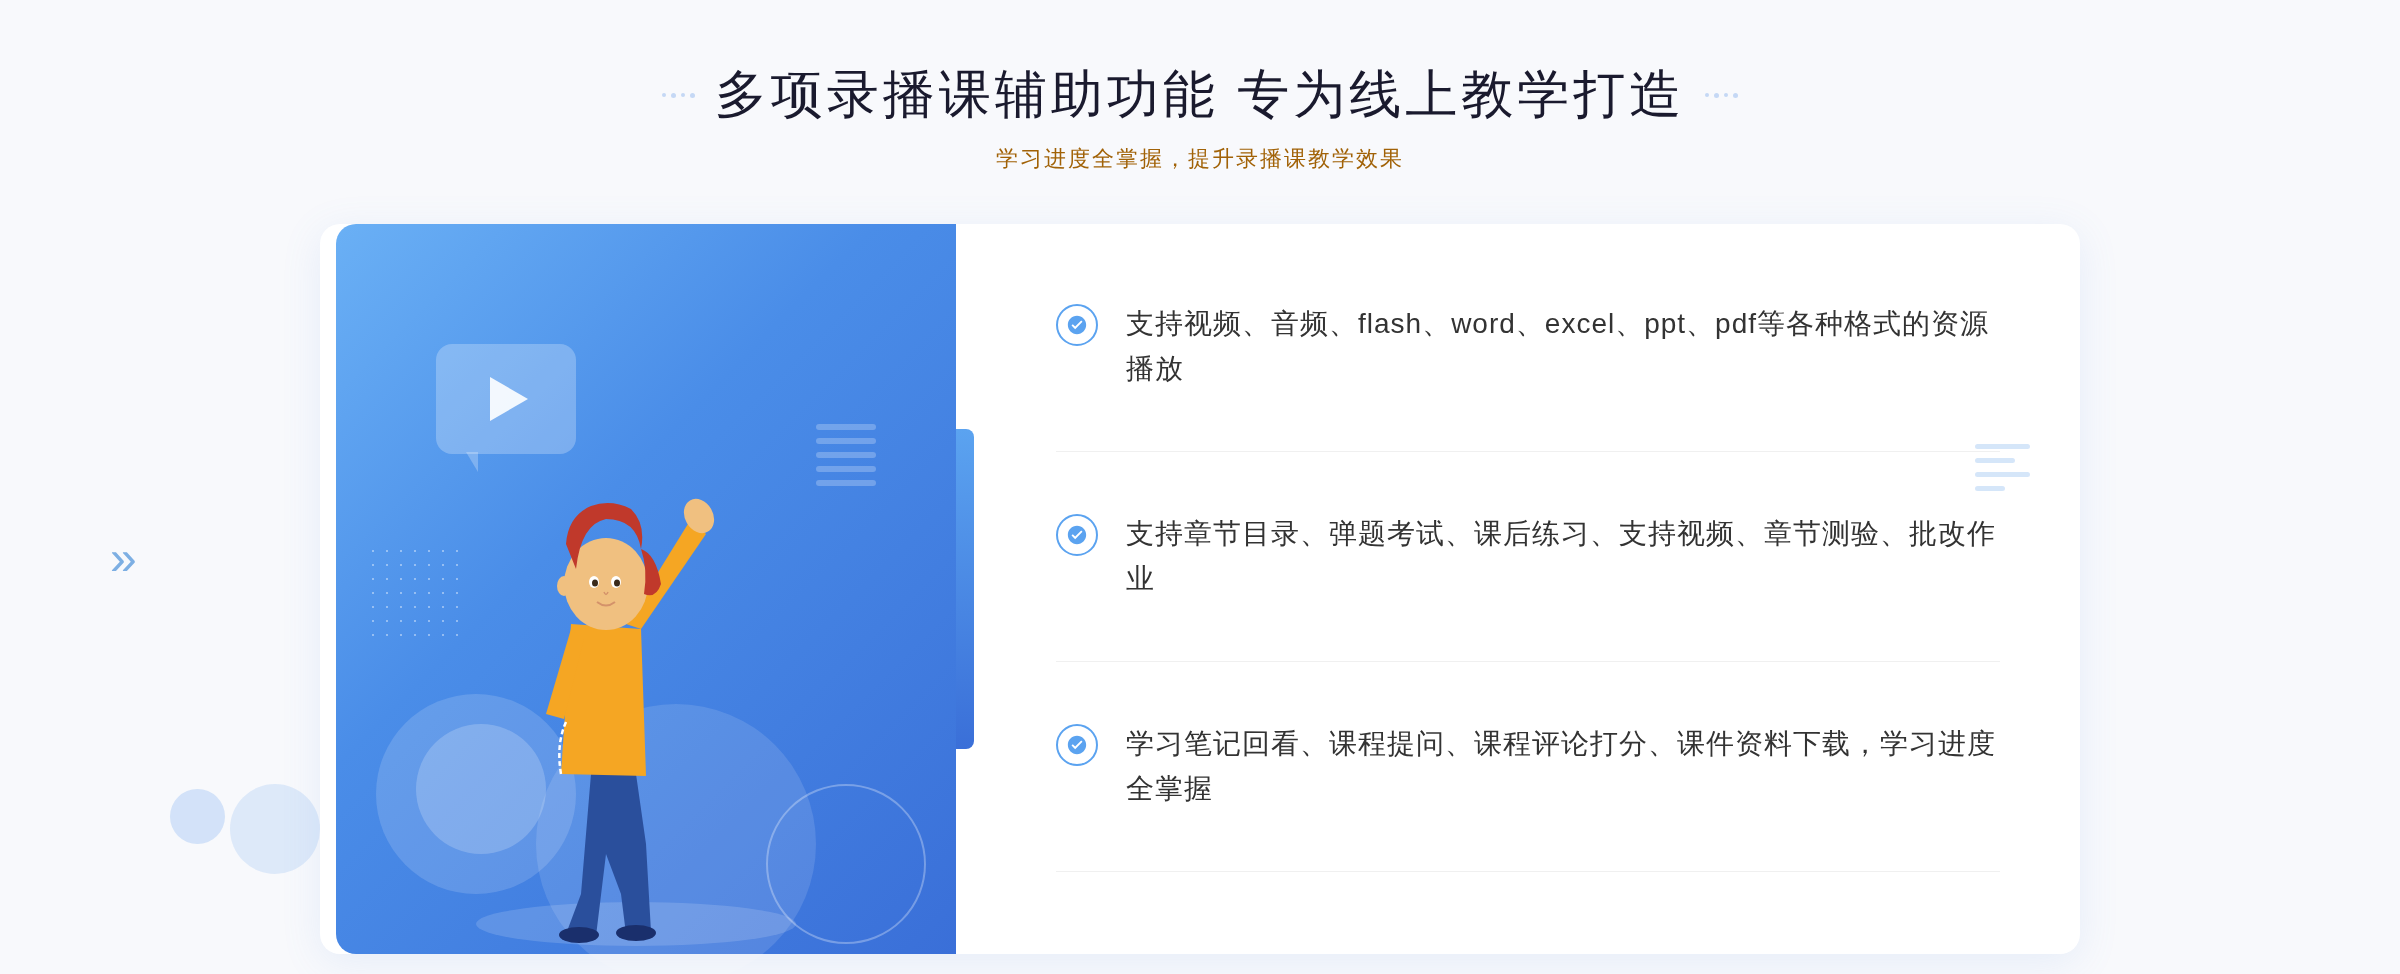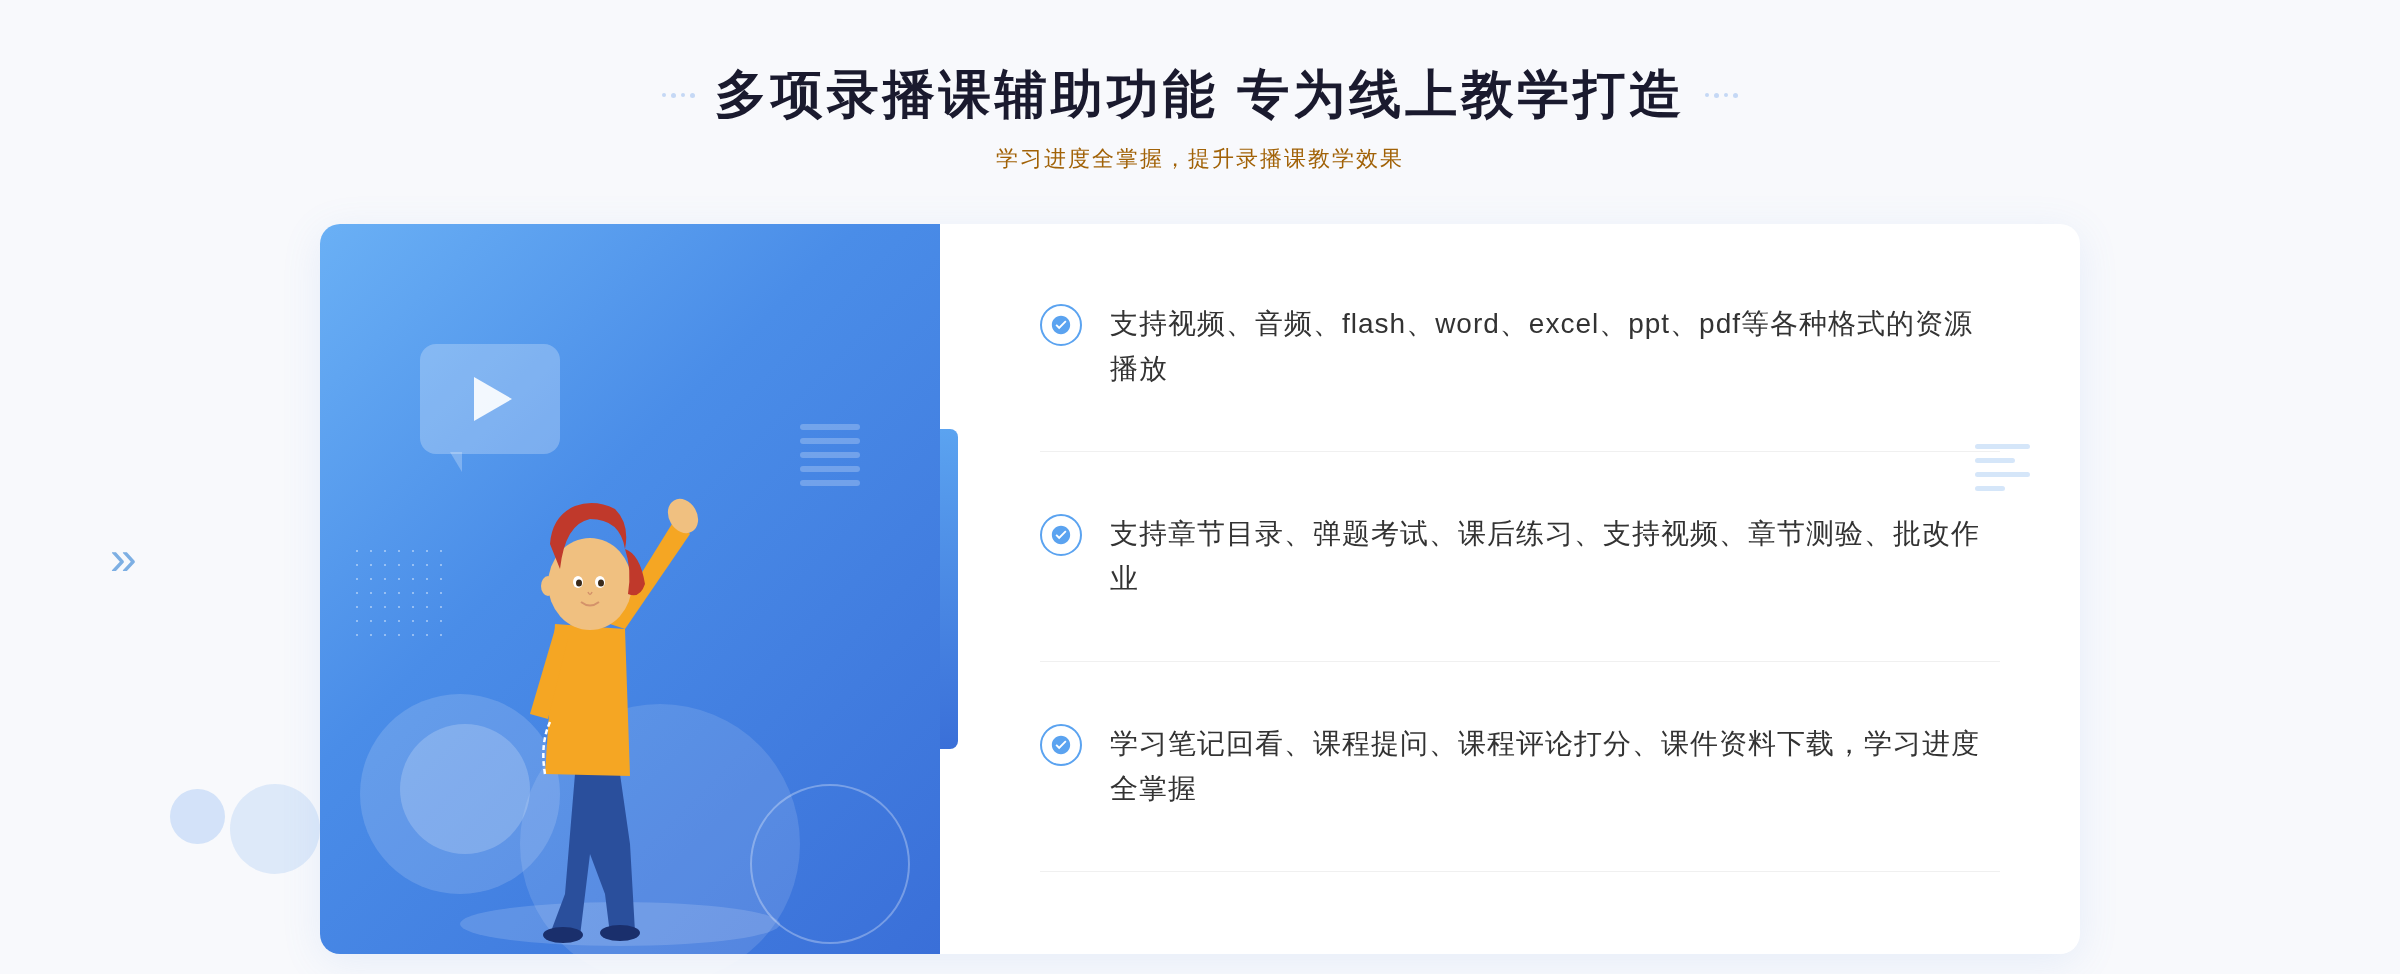--- a/index.html
+++ b/index.html
@@ -64,41 +64,42 @@
     }
 
     .title-decoration span:nth-child(1),
     .title-decoration span:nth-child(3) {
       width: 4px;
       height: 4px;
     }
 
     .page-title {
       font-size: 52px;
-      font-weight: 700;
+      font-weight: 400;
       color: #1a1a2e;
       letter-spacing: 4px;
     }
 
     .page-subtitle {
       font-size: 22px;
       color: #a16207;
       margin-top: 14px;
       letter-spacing: 2px;
     }
 
     .main-content {
       display: flex;
       width: 1760px;
       height: 730px;
       background: white;
       border-radius: 20px;
       box-shadow: 0 8px 40px rgba(100, 150, 220, 0.12);
       overflow: visible;
       position: relative;
+      padding-left: 16px;
     }
 
     
     .left-panel {
       width: 620px;
       min-width: 620px;
       height: 730px;
       background: linear-gradient(135deg, #6ab0f5 0%, #4a8de8 40%, #3a6fd8 100%);
       border-radius: 20px 0 0 20px;
       position: relative;

